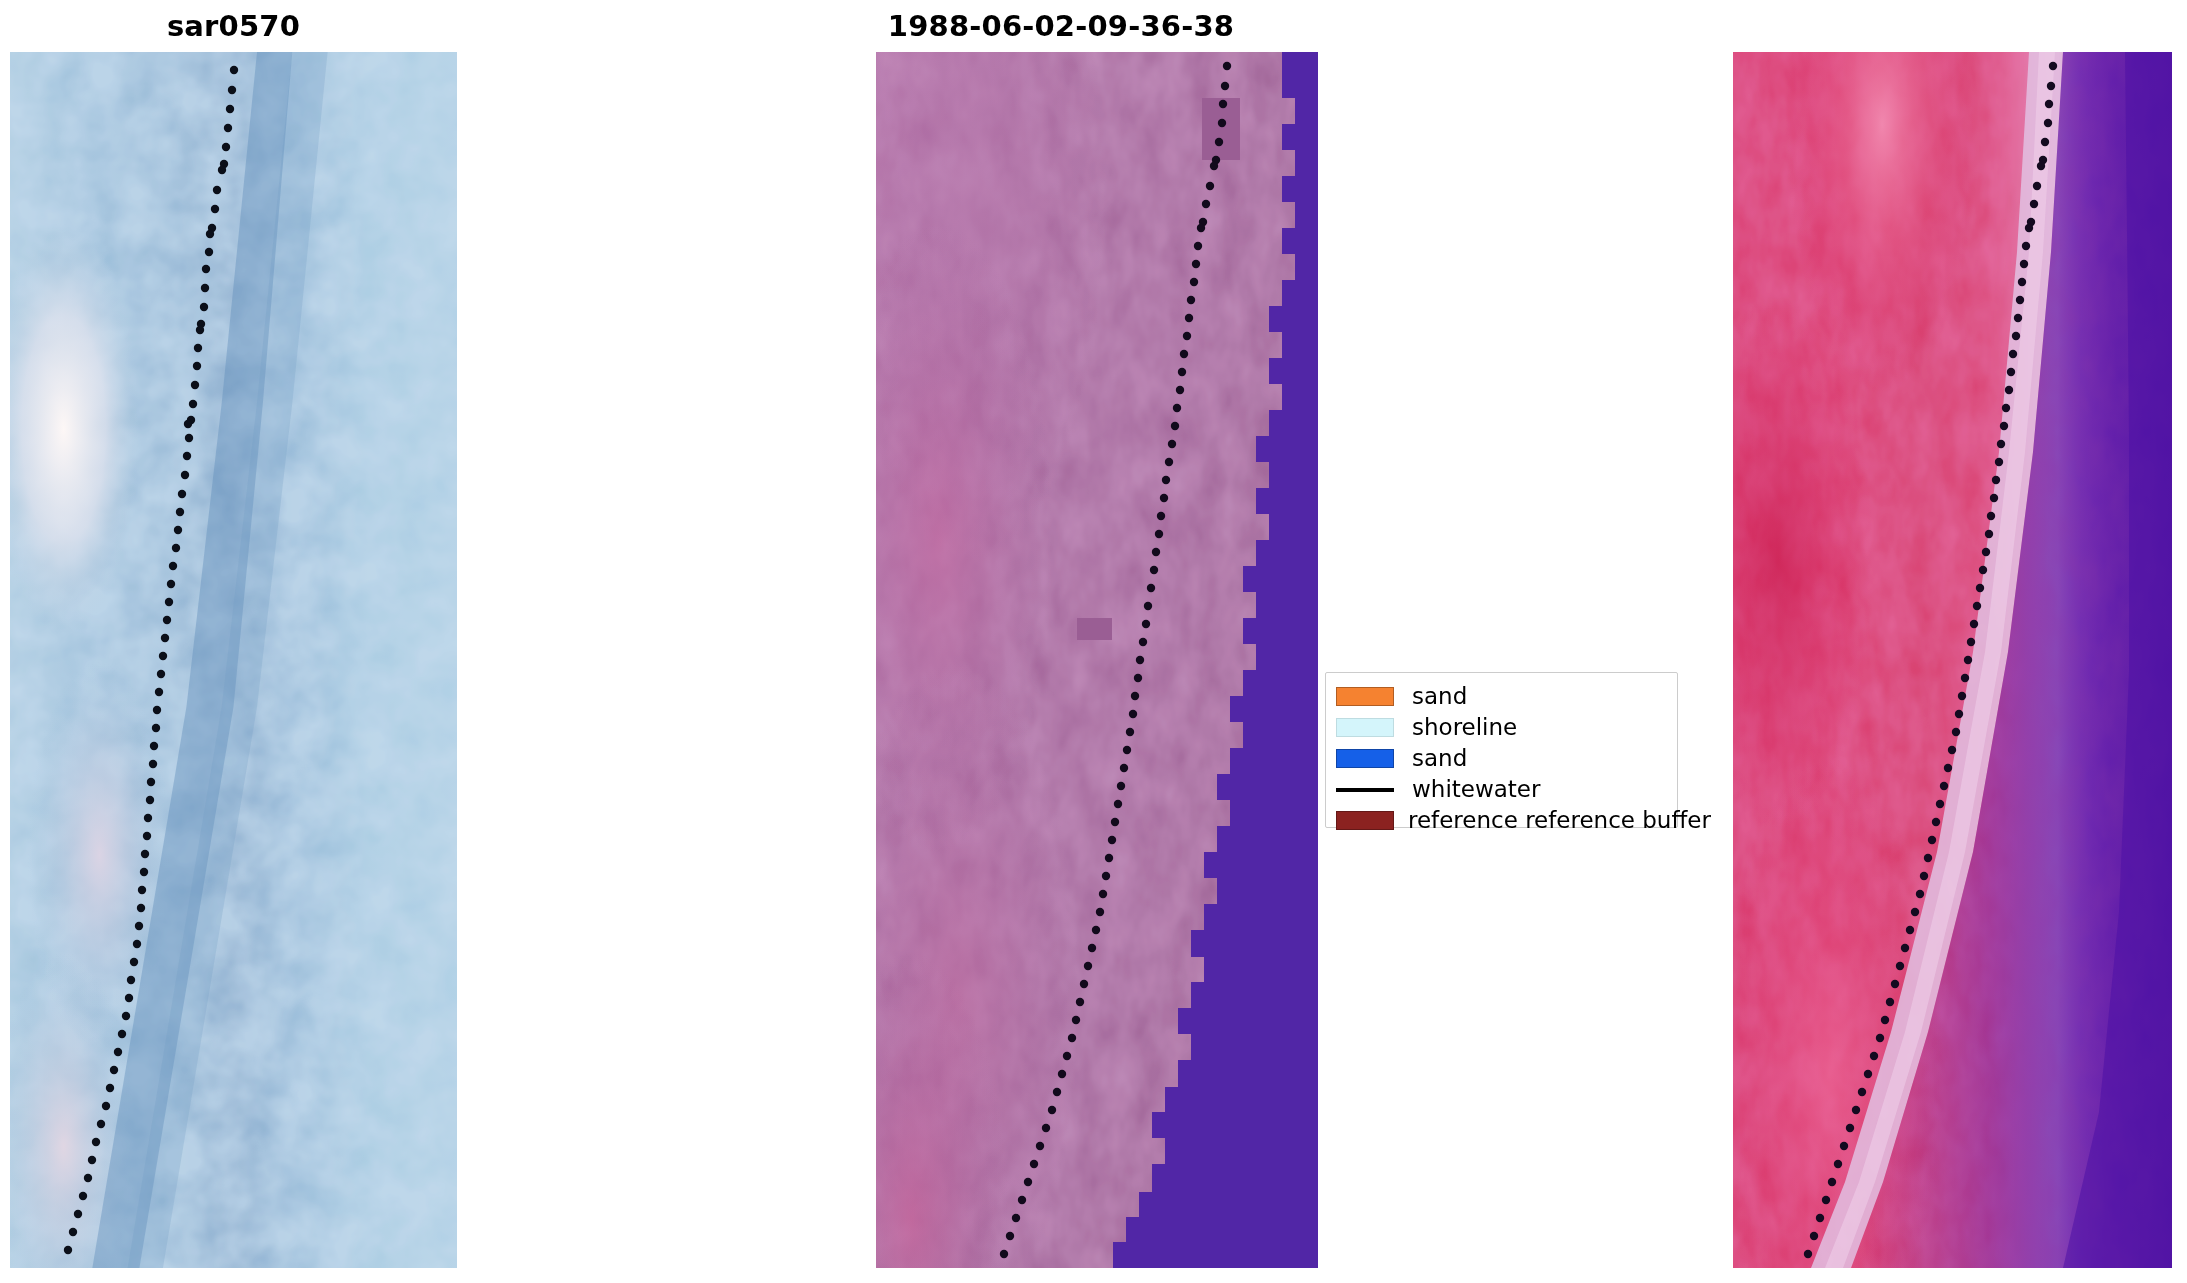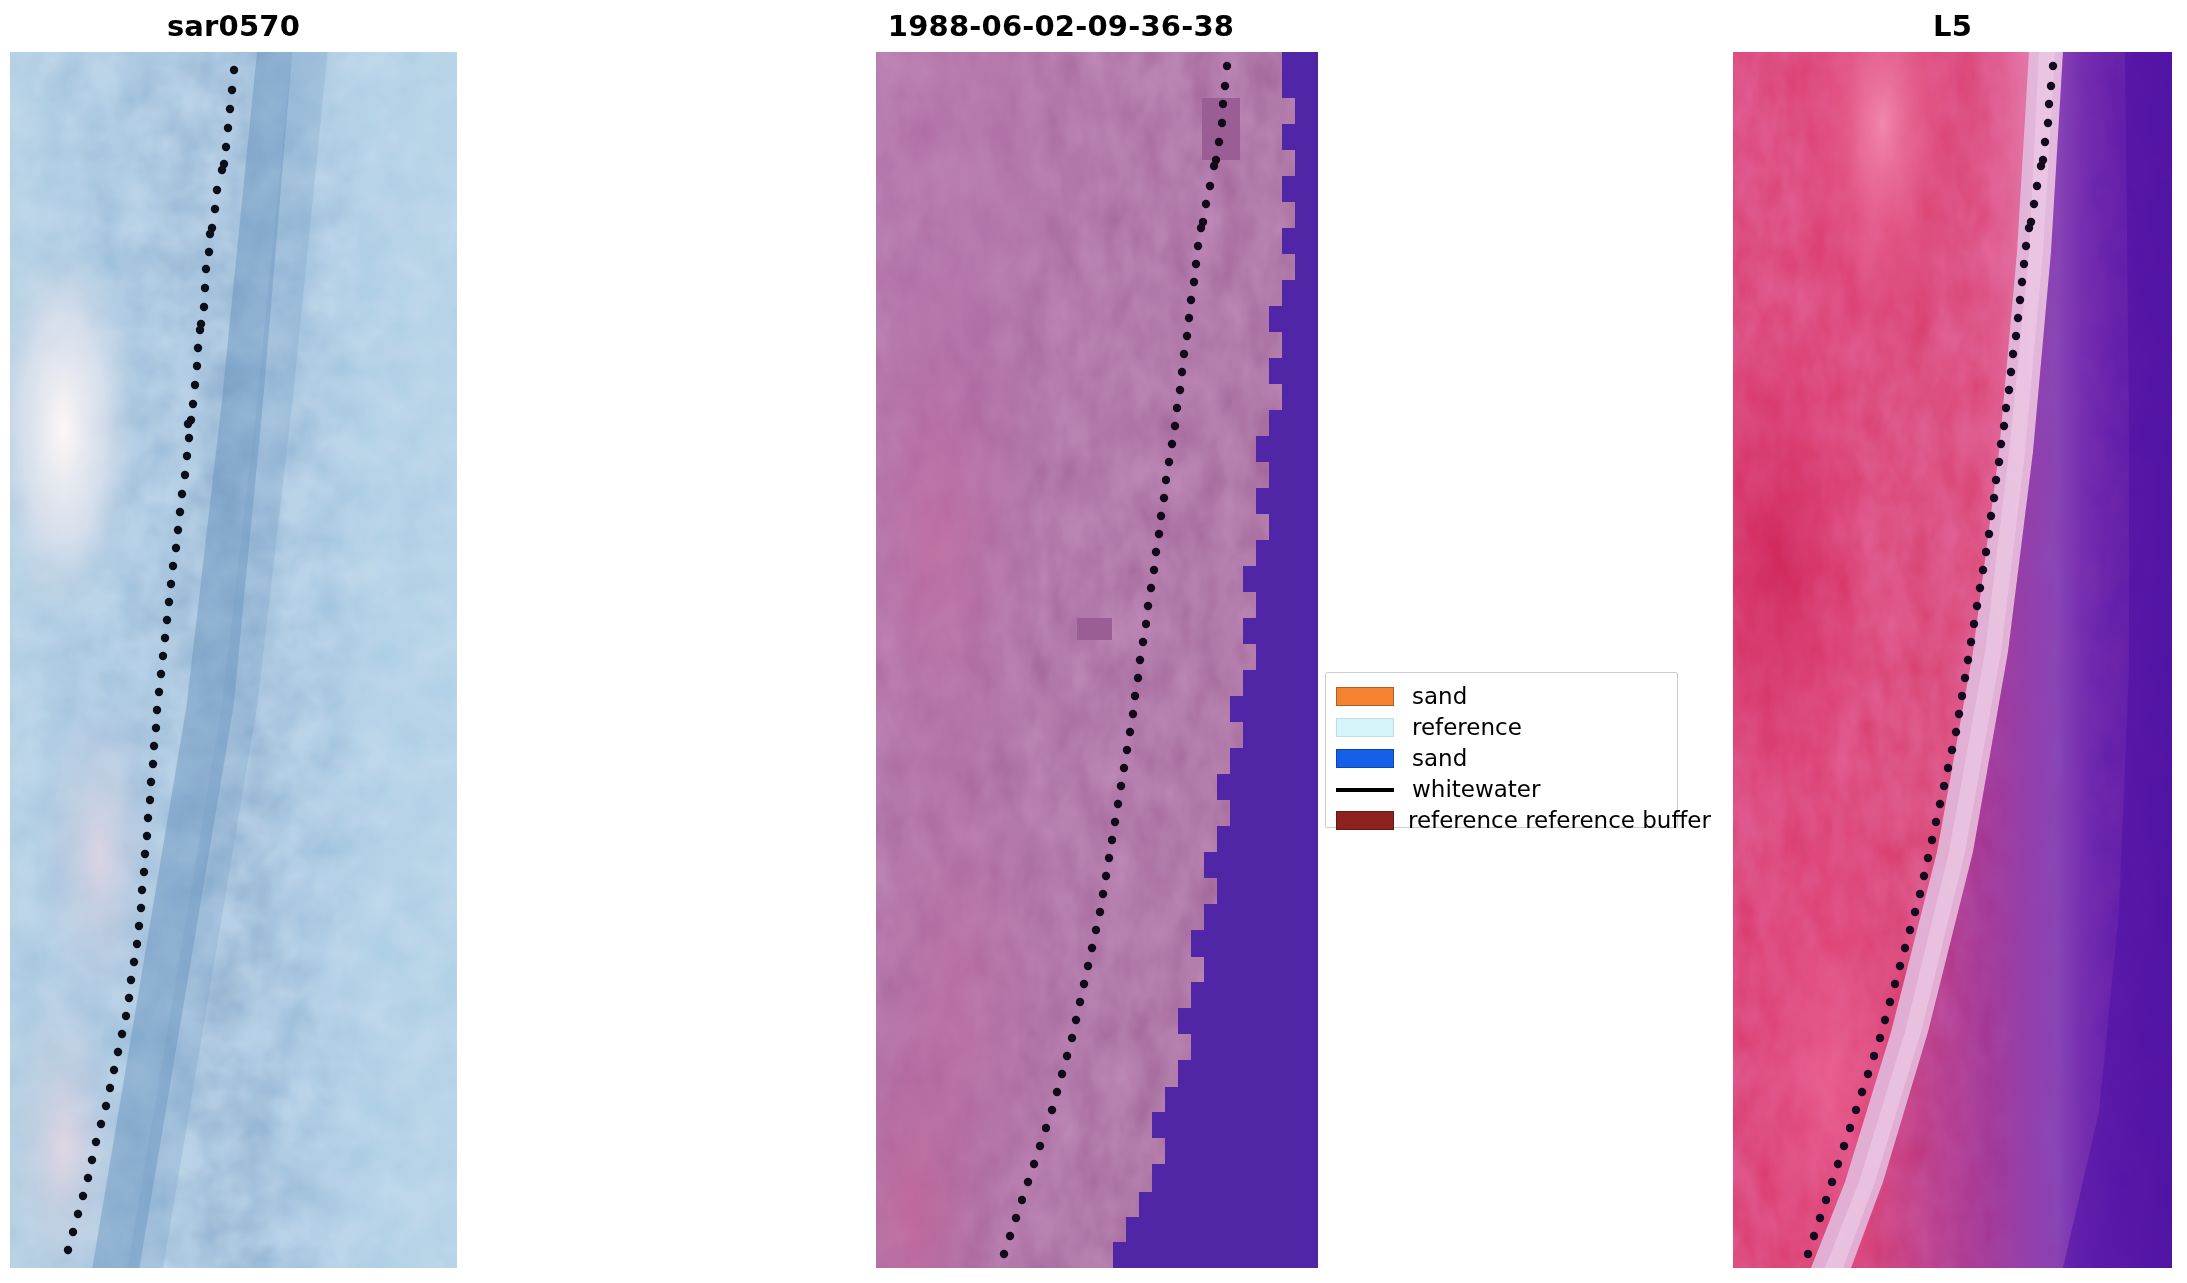--- a/index.html
+++ b/index.html
@@ -369,21 +369,20 @@
         <circle cx="158" cy="1112" r="4.2"></circle>
           <circle cx="152" cy="1130" r="4.2"></circle>
         <circle cx="146" cy="1148" r="4.2"></circle>
           <circle cx="140" cy="1166" r="4.2"></circle>
         <circle cx="134" cy="1184" r="4.2"></circle>
           <circle cx="128" cy="1202" r="4.2"></circle>
       </g>
     </svg>
   </div>
 
-  <div class="panel-title" style="left:1733px; top:4px; width:439px;">L5</div>
 
   <div class="panel" style="left:1733px; top:52px; width:439px; height:1216px;">
     <svg class="raster" viewBox="0 0 439 1216" preserveAspectRatio="none">
       <defs>
         <filter id="l5Noise" x="0" y="0" width="100%" height="100%">
           <feTurbulence type="fractalNoise" baseFrequency="0.040 0.022" numOctaves="3" seed="23" result="t"></feTurbulence>
           <feColorMatrix in="t" type="matrix" values="0 0 0 0 0.80
                     0 0 0 0 0.18
                     0 0 0 0 0.42
                     0.55 0.25 0 0 0.13" result="n"></feColorMatrix>
@@ -524,21 +523,21 @@
       <span class="legend-swatch-wrap">
         <span class="legend-patch" style="background:#f58230;"></span>
       </span>
       <span class="legend-label">sand</span>
     </div>
 
     <div class="legend-row">
       <span class="legend-swatch-wrap">
         <span class="legend-patch noborder" style="background:#d4f5fb;"></span>
       </span>
-      <span class="legend-label">reference</span>
+      <span class="legend-label">shoreline</span>
     </div>
 
     <div class="legend-row">
       <span class="legend-swatch-wrap">
         <span class="legend-patch" style="background:#1560e8;"></span>
       </span>
       <span class="legend-label">sand</span>
     </div>
 
     <div class="legend-row">

